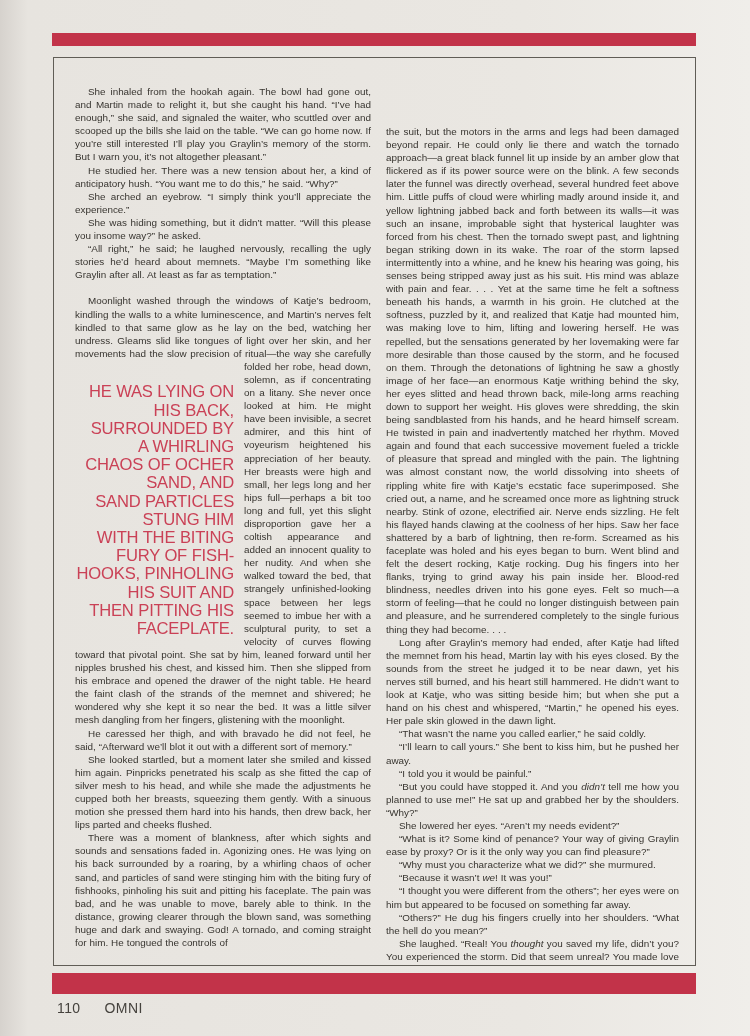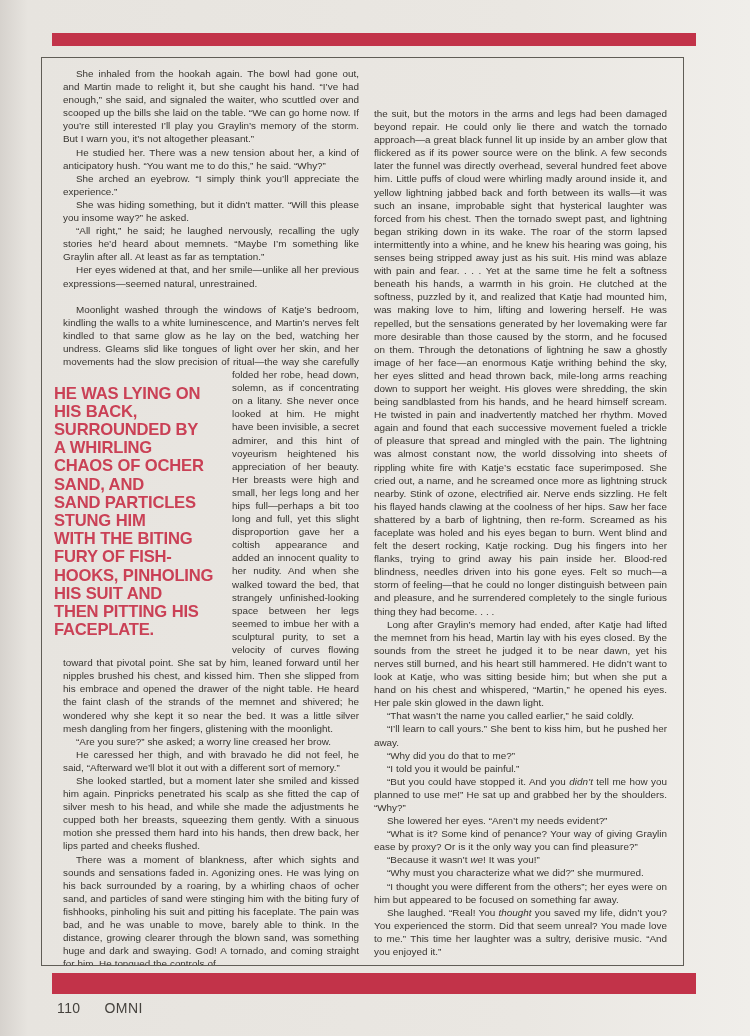--- a/index.html
+++ b/index.html
@@ -2,82 +2,80 @@
 <html><head>
 <meta charset="utf-8">
 <style>
   html,body{margin:0;padding:0;background:#c9c6c1;}
   .page{position:relative;width:750px;height:1036px;overflow:hidden;
         background:linear-gradient(90deg,#d6d2cd 0px,#e7e4df 28px,#eae7e2 70%,#f0eeea 100%);
         font-family:"Liberation Sans",sans-serif;}
   .redbar{position:absolute;height:13px;}
   .redbar.top{left:52px;top:33px;width:644px;}
   .redbar.bottom{left:52px;top:973px;width:644px;height:21px;}
-  .contentbox{position:absolute;left:41px;top:57px;width:643px;height:909px;
-        box-sizing:border-box;border:1px solid #605d56;padding:9px 16px 8px 21px;overflow:hidden;}
+  .contentbox{position:absolute;left:53px;top:57px;width:643px;height:909px;
+        box-sizing:border-box;border:1px solid #605d56;padding:27px 16px 8px 21px;overflow:hidden;}
   .cols{display:flex;gap:15px;}
   .col{width:296px;}
   .col.right{width:293px;margin-top:40px;}
   p.para{margin:0;font-size:9.9px;line-height:13.1px;color:#37342f;
         text-align:justify;text-indent:13px;word-spacing:0.2px;clear:left;}
   p.para.noindent{text-indent:0;}
   p.para.gap{margin-top:13px;}
   .qspacer{float:left;width:1px;height:78px;margin-left:-1px;}
-  .pullquote{float:left;clear:left;width:168px;margin:4px 10px 6px -9px;
-        white-space:pre-line;text-indent:0;
-        font-weight:700;font-size:16.6px;line-height:18.2px;letter-spacing:-0.2px;}
+  .pullquote{float:left;clear:left;width:168px;margin:11px 10px 6px -9px;
+        text-align:right;white-space:pre-line;text-indent:0;
+        font-weight:400;font-size:16.6px;line-height:18.2px;letter-spacing:-0.2px;}
   .footer{position:absolute;left:57px;top:1000px;display:flex;gap:24px;
         font-size:14px;color:#45423d;letter-spacing:0.4px;}
 </style>
 </head>
 <body>
 
 <div class="page">
   <div class="redbar top" style="background: rgb(194, 51, 73);"></div>
   <div class="contentbox">
     <div class="cols">
       <div class="col" id="col-left">
           <p class="para"><span>She inhaled from the hookah again. The bowl had gone out, and Martin made to relight it, but she caught his hand. “I’ve had enough,” she said, and signaled the waiter, who scuttled over and scooped up the bills she laid on the table. “We can go home now. If you’re still interested I’ll play you Graylin’s memory of the storm. But I warn you, it’s not altogether pleasant.”</span></p>
           <p class="para"><span>He studied her. There was a new tension about her, a kind of anticipatory hush. “You want me to do this,” he said. “Why?”</span></p>
           <p class="para"><span>She arched an eyebrow. “I simply think you’ll appreciate the experience.”</span></p>
           <p class="para"><span>She was hiding something, but it didn’t matter. “Will this please you insome way?” he asked.</span></p>
           <p class="para"><span>“All right,” he said; he laughed nervously, recalling the ugly stories he’d heard about memnets. “Maybe I’m something like Graylin after all. At least as far as temptation.”</span></p>
-          <p class="para"><span>Her eyes widened at that, and her smile—unlike all her previous expressions—seemed natural, unrestrained.</span></p>
           <p class="para gap"><span class="qspacer"></span><span class="pullquote" style="color: rgb(202, 65, 86);">HE WAS LYING ON
 HIS BACK,
 SURROUNDED BY
 A WHIRLING
 CHAOS OF OCHER
 SAND, AND
 SAND PARTICLES
 STUNG HIM
 WITH THE BITING
 FURY OF FISH-
 HOOKS, PINHOLING
 HIS SUIT AND
 THEN PITTING HIS
 FACEPLATE.</span><span>Moonlight washed through the windows of Katje’s bedroom, kindling the walls to a white luminescence, and Martin’s nerves felt kindled to that same glow as he lay on the bed, watching her undress. Gleams slid like tongues of light over her skin, and her movements had the slow precision of ritual—the way she carefully folded her robe, head down, solemn, as if concentrating on a litany. She never once looked at him. He might have been invisible, a secret admirer, and this hint of voyeurism heightened his appreciation of her beauty. Her breasts were high and small, her legs long and her hips full—perhaps a bit too long and full, yet this slight disproportion gave her a coltish appearance and added an innocent quality to her nudity. And when she walked toward the bed, that strangely unfinished-looking space between her legs seemed to imbue her with a sculptural purity, to set a velocity of curves flowing toward that pivotal point. She sat by him, leaned forward until her nipples brushed his chest, and kissed him. Then she slipped from his embrace and opened the drawer of the night table. He heard the faint clash of the strands of the memnet and shivered; he wondered why she kept it so near the bed. It was a little silver mesh dangling from her fingers, glistening with the moonlight.</span></p>
-          <p class="para"><span>“Are you sure?” she asked; a worry line creased her brow.</span></p>
           <p class="para"><span>He caressed her thigh, and with bravado he did not feel, he said, “Afterward we’ll blot it out with a different sort of memory.”</span></p>
           <p class="para"><span>She looked startled, but a moment later she smiled and kissed him again. Pinpricks penetrated his scalp as she fitted the cap of silver mesh to his head, and while she made the adjustments he cupped both her breasts, squeezing them gently. With a sinuous motion she pressed them hard into his hands, then drew back, her lips parted and cheeks flushed.</span></p>
           <p class="para"><span>There was a moment of blankness, after which sights and sounds and sensations faded in. Agonizing ones. He was lying on his back surrounded by a roaring, by a whirling chaos of ocher sand, and particles of sand were stinging him with the biting fury of fishhooks, pinholing his suit and pitting his faceplate. The pain was bad, and he was unable to move, barely able to think. In the distance, growing clearer through the blown sand, was something huge and dark and swaying. God! A tornado, and coming straight for him. He tongued the controls of</span></p>
         </div>
       <div class="col right" id="col-right">
           <p class="para noindent"><span>the suit, but the motors in the arms and legs had been damaged beyond repair. He could only lie there and watch the tornado approach—a great black funnel lit up inside by an amber glow that flickered as if its power source were on the blink. A few seconds later the funnel was directly overhead, several hundred feet above him. Little puffs of cloud were whirling madly around inside it, and yellow lightning jabbed back and forth between its walls—it was such an insane, improbable sight that hysterical laughter was forced from his chest. Then the tornado swept past, and lightning began striking down in its wake. The roar of the storm lapsed intermittently into a whine, and he knew his hearing was going, his senses being stripped away just as his suit. His mind was ablaze with pain and fear. . . . Yet at the same time he felt a softness beneath his hands, a warmth in his groin. He clutched at the softness, puzzled by it, and realized that Katje had mounted him, was making love to him, lifting and lowering herself. He was repelled, but the sensations generated by her lovemaking were far more desirable than those caused by the storm, and he focused on them. Through the detonations of lightning he saw a ghostly image of her face—an enormous Katje writhing behind the sky, her eyes slitted and head thrown back, mile-long arms reaching down to support her weight. His gloves were shredding, the skin being sandblasted from his hands, and he heard himself scream. He twisted in pain and inadvertently matched her rhythm. Moved again and found that each successive movement fueled a trickle of pleasure that spread and mingled with the pain. The lightning was almost constant now, the world dissolving into sheets of rippling white fire with Katje’s ecstatic face superimposed. She cried out, a name, and he screamed once more as lightning struck nearby. Stink of ozone, electrified air. Nerve ends sizzling. He felt his flayed hands clawing at the coolness of her hips. Saw her face shattered by a barb of lightning, then re-form. Screamed as his faceplate was holed and his eyes began to burn. Went blind and felt the desert rocking, Katje rocking. Dug his fingers into her flanks, trying to grind away his pain inside her. Blood-red blindness, needles driven into his gone eyes. Felt so much—a storm of feeling—that he could no longer distinguish between pain and pleasure, and he surrendered completely to the single furious thing they had become. . . .</span></p>
           <p class="para"><span>Long after Graylin’s memory had ended, after Katje had lifted the memnet from his head, Martin lay with his eyes closed. By the sounds from the street he judged it to be near dawn, yet his nerves still burned, and his heart still hammered. He didn’t want to look at Katje, who was sitting beside him; but when she put a hand on his chest and whispered, “Martin,” he opened his eyes. Her pale skin glowed in the dawn light.</span></p>
           <p class="para"><span>“That wasn’t the name you called earlier,” he said coldly.</span></p>
           <p class="para"><span>“I’ll learn to call yours.” She bent to kiss him, but he pushed her away.</span></p>
-          <p class="para"><span>“Why did you do that to me?”</span></p>
           <p class="para"><span>“I told you it would be painful.”</span></p>
           <p class="para"><span>“But you could have stopped it. And you <i>didn’t</i> tell me how you planned to use me!” He sat up and grabbed her by the shoulders. “Why?”</span></p>
           <p class="para"><span>She lowered her eyes. “Aren’t my needs evident?”</span></p>
           <p class="para"><span>“What is it? Some kind of penance? Your way of giving Graylin ease by proxy? Or is it the only way you can find pleasure?”</span></p>
+          <p class="para"><span>“Why must you characterize what we did?” she murmured.</span></p>
           <p class="para"><span>“Because it wasn’t <i>we</i>! It was you!”</span></p>
-          <p class="para"><span>“Why must you characterize what we did?” she murmured.</span></p>
           <p class="para"><span>“I thought you were different from the others”; her eyes were on him but appeared to be focused on something far away.</span></p>
+          <p class="para"><span>“Others?” He dug his fingers cruelly into her shoulders. “What the hell do you mean?”</span></p>
           <p class="para"><span>She laughed. “Real! You <i>thought</i> you saved my life, didn’t you? You experienced the storm. Did that seem unreal? You made love to me.” This time her laughter was a sultry, derisive music. “And you enjoyed it.”</span></p>
         </div>
     </div>
   </div>
   <div class="redbar bottom" style="background: rgb(194, 51, 73);"></div>
   <div class="footer">
     <span>110</span>
     <span>OMNI</span>
   </div>
 </div>

